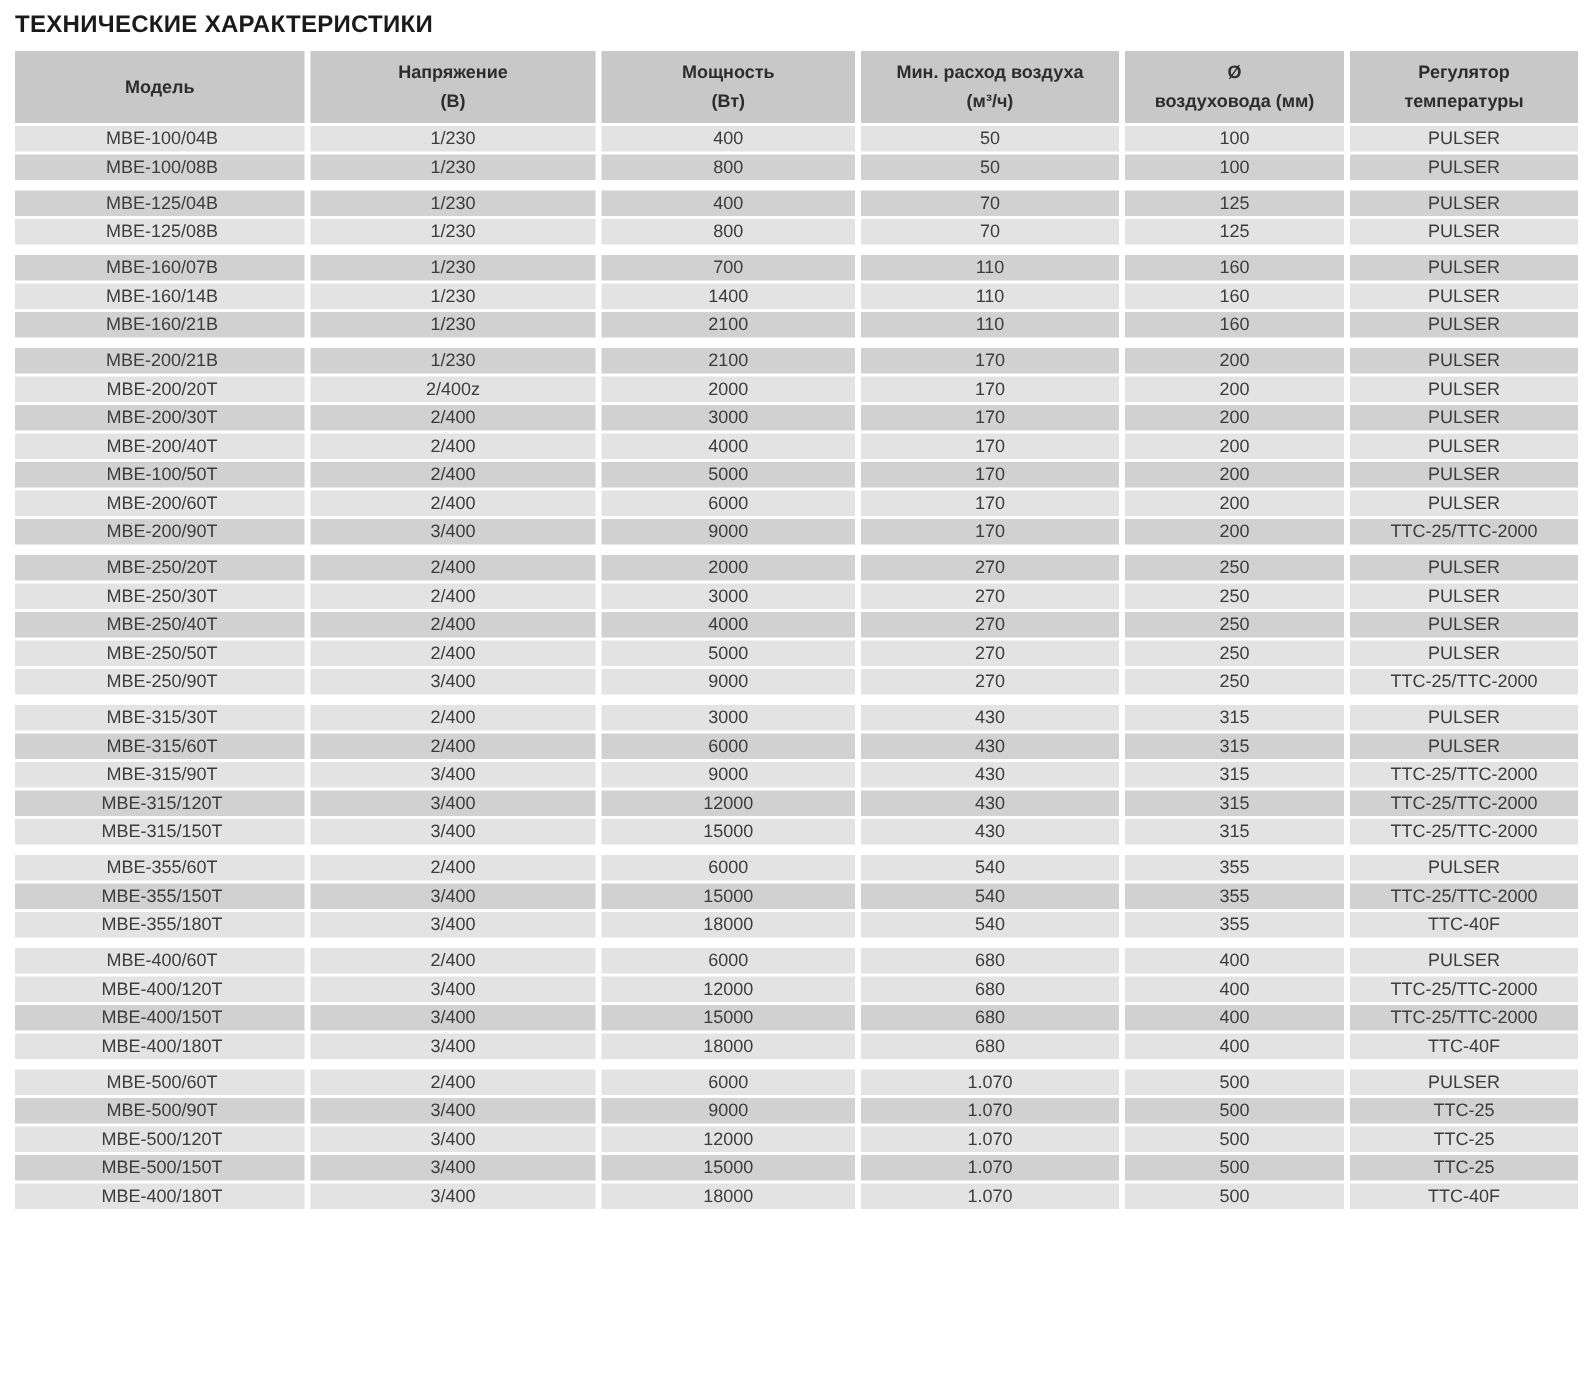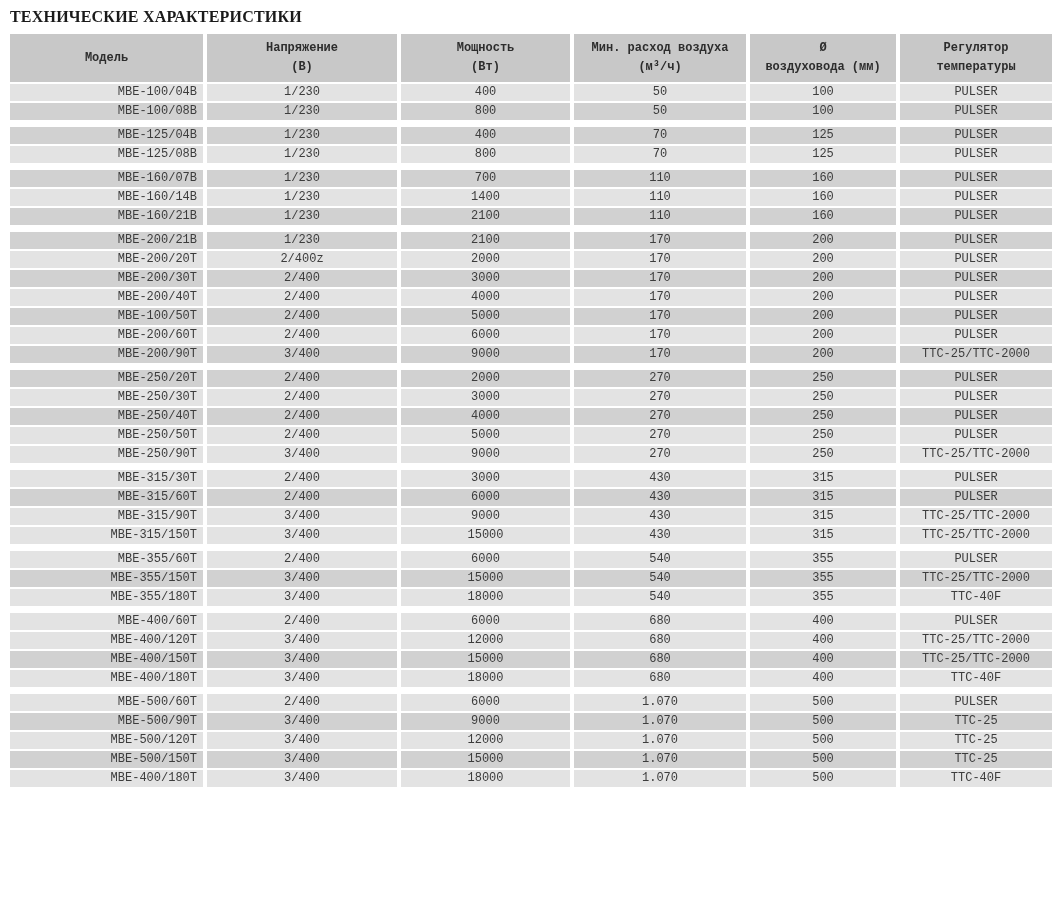--- a/index.html
+++ b/index.html
@@ -13,47 +13,45 @@
   html,body{margin:0;padding:0;background:#ffffff;}
   body{
     width:1061px;height:923px;overflow:hidden;
     font-family:"Liberation Sans","DejaVu Sans",sans-serif;
     color:var(--text);
   }
   .page-title{
     margin:8px 0 6px 10px;
     font-size:16px;font-weight:700;letter-spacing:.2px;
     color:var(--title);
-    font-family:Liberation Serif, serif;
   }
   table.specs{
     margin-left:6px;
     border-collapse:separate;
     border-spacing:4px 2px;
     table-layout:fixed;
-    font-family:Liberation Mono, monospace;
   }
   th{
     background:var(--header-bg);
     height:48px;
     font-size:12px;font-weight:700;color:#2d2d2d;
     text-align:center;vertical-align:middle;
     padding:0 4px;line-height:19px;
   }
   th .hline{display:block;}
   td{
     height:17px;
     font-size:12px;line-height:17px;
     text-align:center;vertical-align:middle;
     padding:0 6px;
     white-space:nowrap;overflow:hidden;
   }
   tr.row-light td{background:var(--row-light);}
   tr.row-dark td{background:var(--row-dark);}
-  td.cell-model{text-align:right;padding-left:9px;}
+  td.cell-model{text-align:center;padding-left:9px;}
   tr.group-gap td{background:transparent;height:3px;padding:0;line-height:3px;font-size:1px;}
 </style>
 </head>
 <body>
 
 <h1 class="page-title">ТЕХНИЧЕСКИЕ ХАРАКТЕРИСТИКИ</h1>
 
 <table class="specs">
   <colgroup>
     <col style="width:193px">
@@ -276,20 +274,28 @@
         <td>PULSER</td>
       </tr>
       <tr class="row-light">
         <td class="cell-model">MBE-315/90T</td>
         <td>3/400</td>
         <td>9000</td>
         <td>430</td>
         <td>315</td>
         <td>TTC-25/TTC-2000</td>
       </tr>
+      <tr class="row-dark">
+        <td class="cell-model">MBE-315/120T</td>
+        <td>3/400</td>
+        <td>12000</td>
+        <td>430</td>
+        <td>315</td>
+        <td>TTC-25/TTC-2000</td>
+      </tr>
       <tr class="row-light">
         <td class="cell-model">MBE-315/150T</td>
         <td>3/400</td>
         <td>15000</td>
         <td>430</td>
         <td>315</td>
         <td>TTC-25/TTC-2000</td>
       </tr>
       <tr class="group-gap">
         <td colspan="6"></td>

